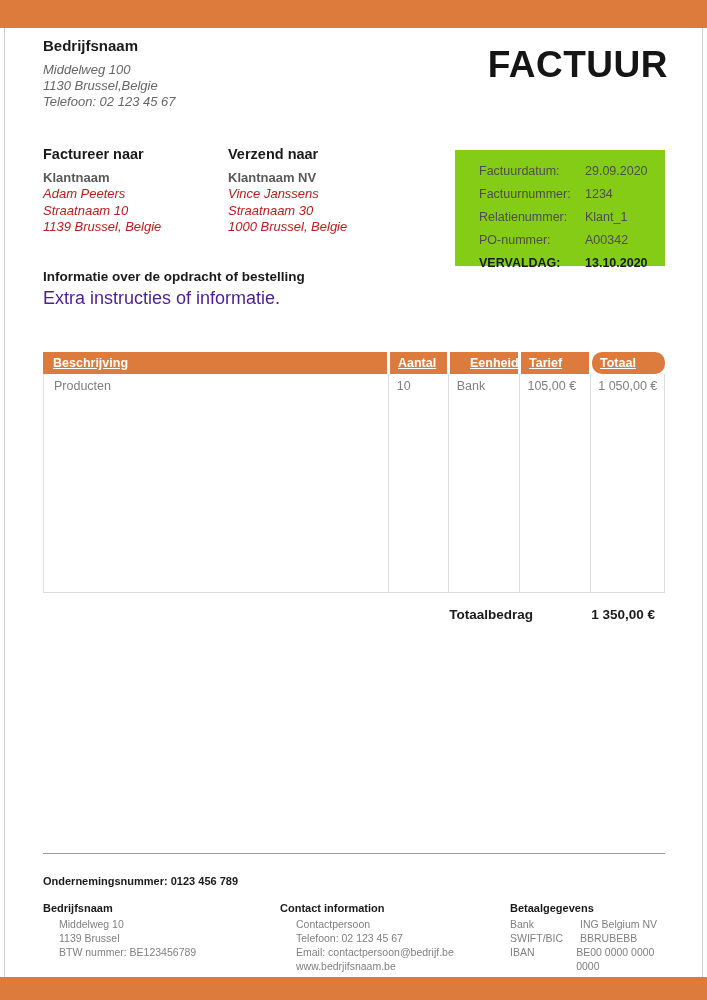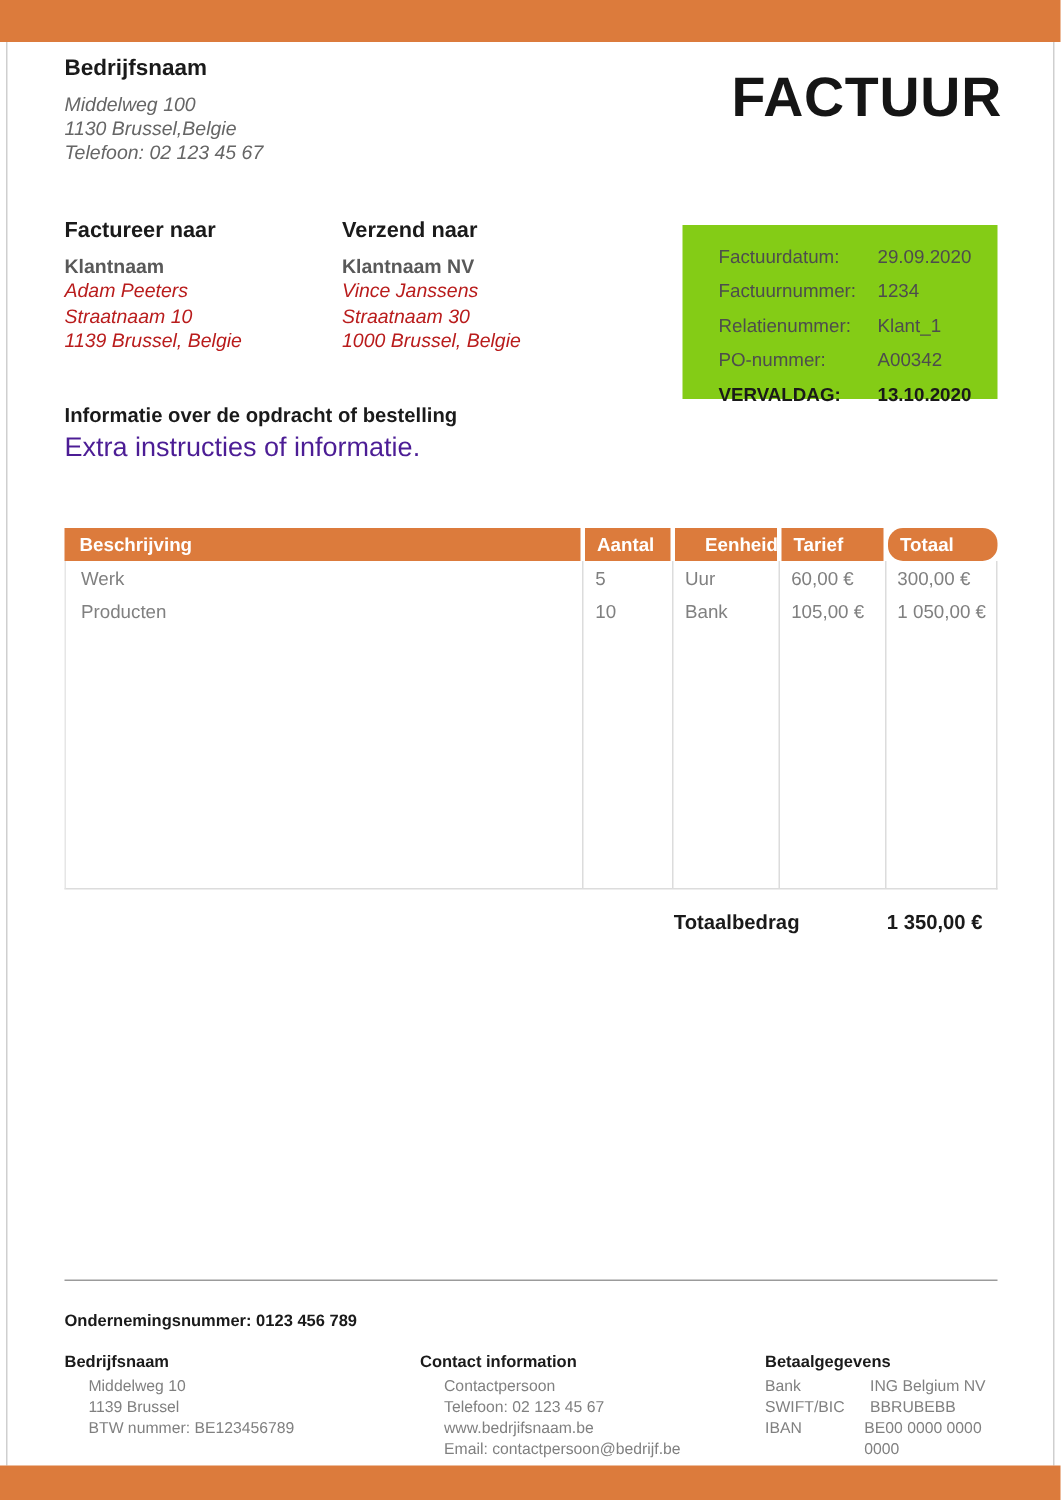--- a/index.html
+++ b/index.html
@@ -37,21 +37,21 @@
   .meta-row.due{font-weight:bold;color:#1a1a1a;}
 
   
   .order-info{position:absolute;left:43px;top:269px;}
   .order-heading{font-size:13.5px;font-weight:bold;margin-bottom:4px;}
   .order-note{font-size:18px;color:#4c1d95;}
 
   
   .items-table{position:absolute;left:43px;top:352px;width:622px;}
   .thead{display:flex;height:22px;}
-  .th{background:#DC7B3C;color:#fff;font-size:12.5px;font-weight:bold;line-height:22px;box-sizing:border-box;}
+  .th{background:#DC7B3C;color:#fff;font-size:12.5px;font-weight:bold;line-height:22px;box-sizing:border-box;text-decoration:underline;}
   .th.c1{width:344px;padding-left:10px;}
   .th.c2{width:57px;margin-left:3px;padding-left:8px;}
   .th.c3{width:68px;margin-left:3px;padding-left:20px;}
   .th.c4{width:68px;margin-left:3px;padding-left:8px;}
   .th.c5{width:73px;margin-left:3px;padding-left:8px;border-radius:10px;}
   .tbody{position:relative;height:219px;border-bottom:1px solid #dcdcdc;border-left:1px solid #e6e6e6;border-right:1px solid #dcdcdc;box-sizing:border-box;}
   .vline{position:absolute;top:0;bottom:0;width:1px;background:#dcdcdc;}
   .v1{left:344px;}.v2{left:404px;}.v3{left:475px;}.v4{left:546px;}
   .tr{display:flex;height:22px;}
   .td{font-size:12.5px;color:#808080;line-height:24px;box-sizing:border-box;white-space:nowrap;overflow:hidden;}
@@ -146,27 +146,20 @@
     <div class="th c3">Eenheid</div>
     <div class="th c4">Tarief</div>
     <div class="th c5">Totaal</div>
   </div>
   <div class="tbody">
     <div class="vline v1"></div>
     <div class="vline v2"></div>
     <div class="vline v3"></div>
     <div class="vline v4"></div>
     <div class="tr">
-      <div class="td b1">Werk</div>
-      <div class="td b2">5</div>
-      <div class="td b3">Uur</div>
-      <div class="td b4">60,00 €</div>
-      <div class="td b5">300,00 €</div>
-    </div>
-    <div class="tr">
       <div class="td b1">Producten</div>
       <div class="td b2">10</div>
       <div class="td b3">Bank</div>
       <div class="td b4">105,00 €</div>
       <div class="td b5">1 050,00 €</div>
     </div>
   </div>
 </div>
 
 <div class="total-row">
@@ -181,22 +174,22 @@
   <div class="fcol fcol-company">
     <div class="fcol-heading">Bedrijfsnaam</div>
     <div class="fline">Middelweg 10</div>
     <div class="fline">1139 Brussel</div>
     <div class="fline">BTW nummer: BE123456789</div>
   </div>
   <div class="fcol fcol-contact">
     <div class="fcol-heading">Contact information</div>
     <div class="fline">Contactpersoon</div>
     <div class="fline">Telefoon: 02 123 45 67</div>
+    <div class="fline">Email: contactpersoon@bedrijf.be</div>
     <div class="fline">www.bedrjifsnaam.be</div>
-    <div class="fline">Email: contactpersoon@bedrijf.be</div>
   </div>
   <div class="fcol fcol-payment">
     <div class="fcol-heading">Betaalgegevens</div>
     <div class="frow">
       <span class="flabel">Bank</span>
       <span>ING Belgium NV</span>
     </div>
     <div class="frow">
       <span class="flabel">SWIFT/BIC</span>
       <span>BBRUBEBB</span>

